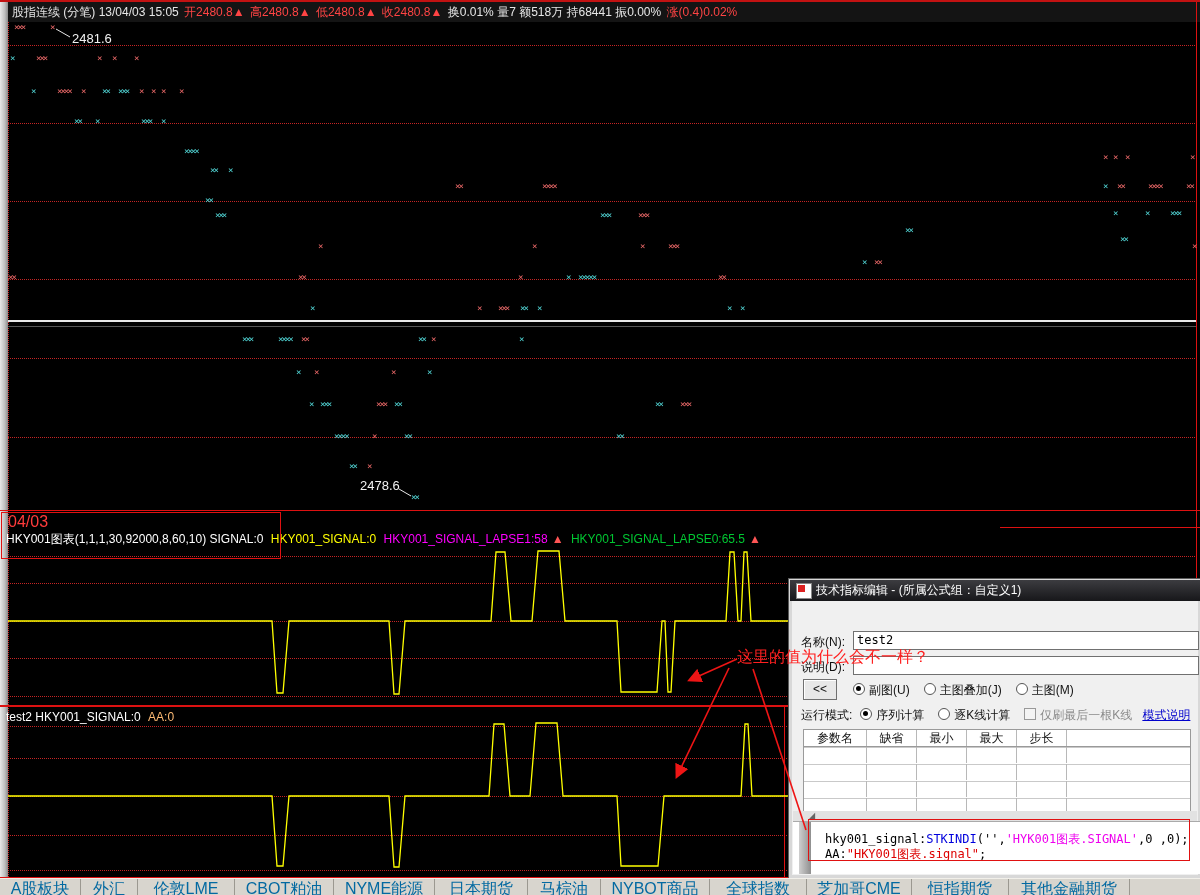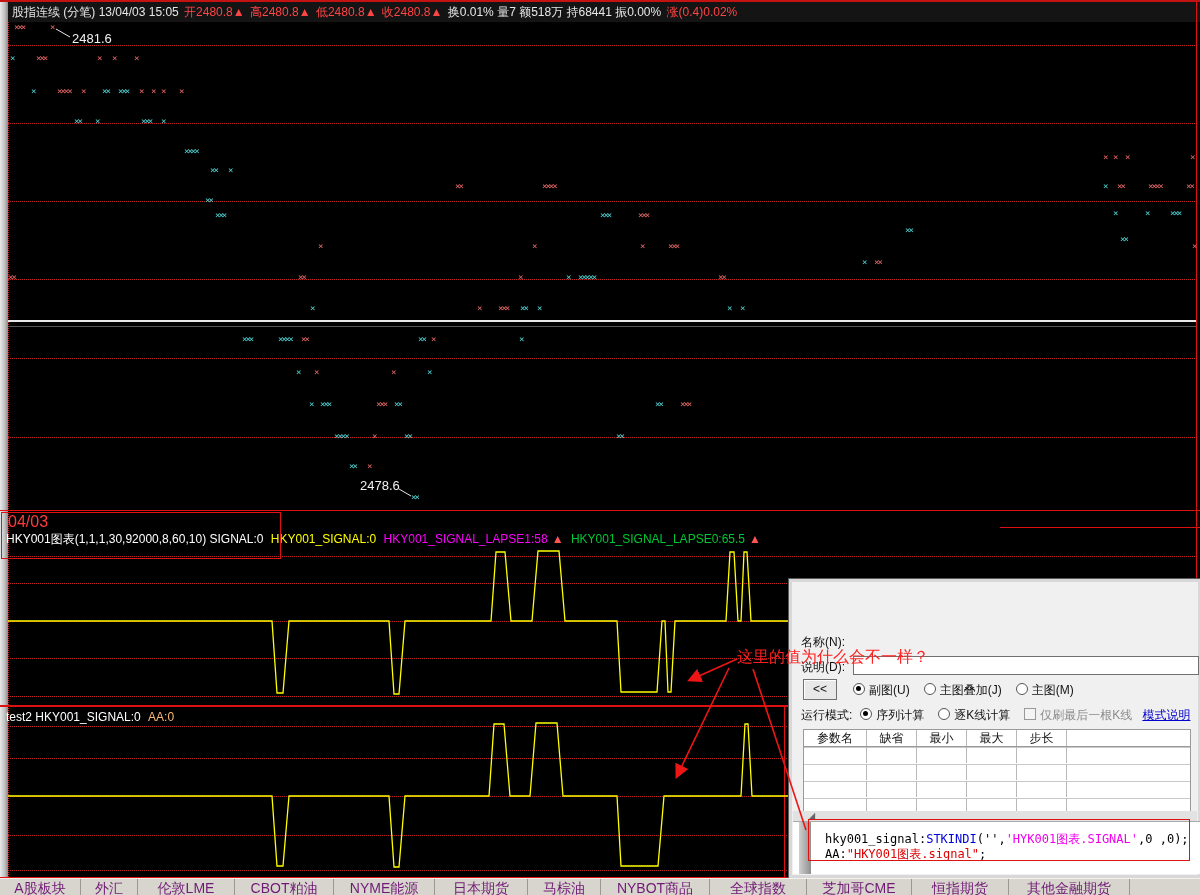--- a/index.html
+++ b/index.html
@@ -53,21 +53,21 @@
   .tbl-hrow{position:absolute;left:0;top:0;right:0;height:16px;border-bottom:1px solid #9a9a9a;}
   .tbl-line{position:absolute;left:0;right:0;height:0;border-top:1px solid #c9c9c9;}
   #dlg-strip{position:absolute;left:4px;top:232px;right:4px;height:10px;background:#e2e2e2;color:#666;
              font-size:8px;line-height:9px;padding-left:16px;}
   #dlg-code{position:absolute;left:4px;top:242px;right:0;bottom:4px;background:#fff;border-top:1px solid #aaa;text-align:right;}
   #code-gutter{position:absolute;left:6px;top:0;width:12px;bottom:0;background:linear-gradient(90deg,#cfcfcf,#8f8f8f);}
   .code-line{position:absolute;left:32px;font-family:"DejaVu Sans Mono",monospace;font-size:12px;white-space:pre;}
   
   #tabbar{left:0;top:878px;width:1200px;height:17px;background:#d8d5ce;border-top:1px solid #f2f0ea;
           overflow:hidden;white-space:nowrap;z-index:15;}
-  .tab{display:inline-block;height:17px;line-height:19px;font-size:14px;color:#701a75;text-align:center;
+  .tab{display:inline-block;height:17px;line-height:19px;font-size:16px;color:#0369a1;text-align:center;
        border-right:1px solid #9b9890;vertical-align:top;}
 </style>
 </head>
 <body>
 
 <div id="stage">
   <div class="abs" id="titlebar"><span style="color: rgb(230, 230, 230);">股指连续 (分笔) 13/04/03 15:05 </span><span style="color: rgb(255, 68, 68);">开2480.8▲ </span><span style="color: rgb(255, 68, 68);">高2480.8▲ </span><span style="color: rgb(255, 68, 68);">低2480.8▲ </span><span style="color: rgb(255, 68, 68);">收2480.8▲ </span><span style="color: rgb(230, 230, 230);">换0.01% 量7 额518万 持68441 振0.00% </span><span style="color: rgb(255, 68, 68);">涨(0.4)0.02%</span></div>
   <div class="abs" id="chart"></div>
   <div class="abs" id="left-frame"></div>
 
@@ -85,22 +85,27 @@
         <polyline points="8,621 272,621 277,693 283,693 289,621 389,621 394,694 399,694 405,621 491,621 496,552 505,552 511,621 532,621 538,551 559,551 565,621 617,621 621,692 657,692 662,621 665,621 668,692 671,692 675,621 726,621 730,552 734,552 738,621 741,621 744,552 747,552 751,621 788,621" fill="none" stroke="#ffff00" stroke-width="1.3"></polyline>
         <polyline points="8,796 272,796 277,866 283,866 289,796 389,796 394,867 399,867 405,796 489,796 494,724 504,724 510,796 530,796 536,723 557,723 563,796 617,796 621,866 658,866 664,796 741,796 745,724 748,724 752,796 788,796" fill="none" stroke="#ffff00" stroke-width="1.3"></polyline>
       </g>
     <g id="pointer-group">
         <line x1="56" y1="29" x2="70" y2="37" stroke="#e8e8e8" stroke-width="1"></line>
         <line x1="399" y1="489" x2="411" y2="496" stroke="#e8e8e8" stroke-width="1"></line>
       </g>
   </svg>
 
   <div id="dialog" class="abs">
+    <div id="dlg-title">
+      <div id="dlg-icon"></div>
+      <span id="dlg-title-text">技术指标编辑 - (所属公式组：自定义1)</span>
+    </div>
 
     <div class="dlg-label" style="left:12px;top:55px;">名称(N):</div>
+    <div class="dlg-input" style="left:64px;top:52px;width:338px;height:17px;">test2</div>
     <div class="dlg-label" style="left:12px;top:80px;">说明(D):</div>
     <div class="dlg-input" style="left:64px;top:77px;width:338px;height:17px;"></div>
 
     <div class="btn" style="left:14px;top:100px;width:32px;height:19px;line-height:19px;">&lt;&lt;</div>
     <div class="radio-row" style="left:64px;top:103px;" id="plot-radios"><span style="margin-right: 14px;"><span class="radio on"></span>副图(U)</span><span style="margin-right: 14px;"><span class="radio"></span>主图叠加(J)</span><span style="margin-right: 14px;"><span class="radio"></span>主图(M)</span></div>
 
     <div class="radio-row" style="left:12px;top:128px;" id="runmode-row"><span style="margin-right: 8px;">运行模式:</span><span style="margin-right: 14px;"><span class="radio on"></span>序列计算</span><span style="margin-right: 14px;"><span class="radio"></span>逐K线计算</span><span style="margin-right: 10px;"><span class="chk"></span><span class="gray-text">仅刷最后一根K线</span></span><span class="link">模式说明</span></div>
 
     <div id="dlg-table">
       <div class="tbl-hrow" id="tbl-head">

